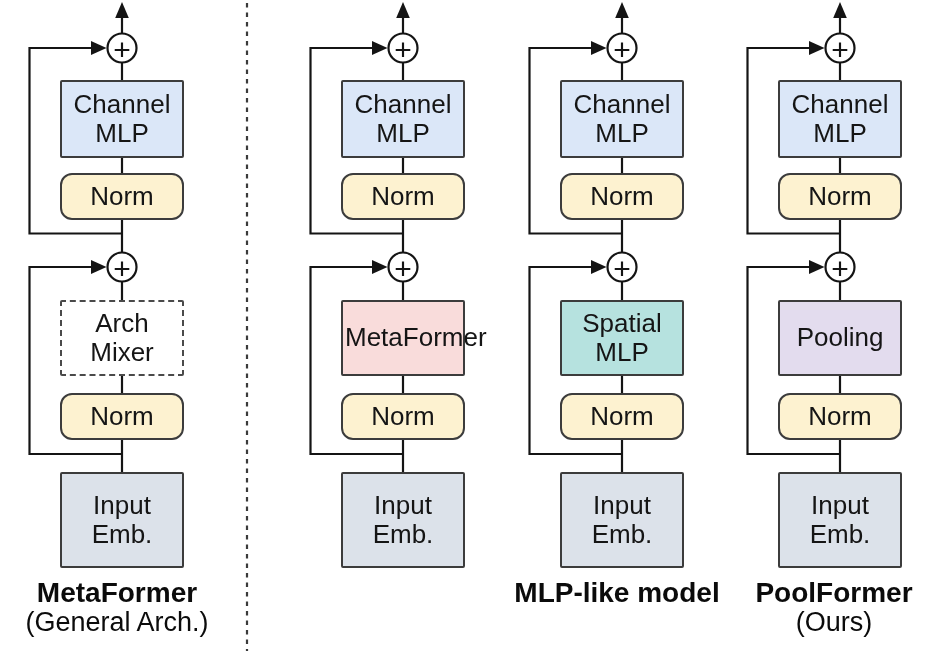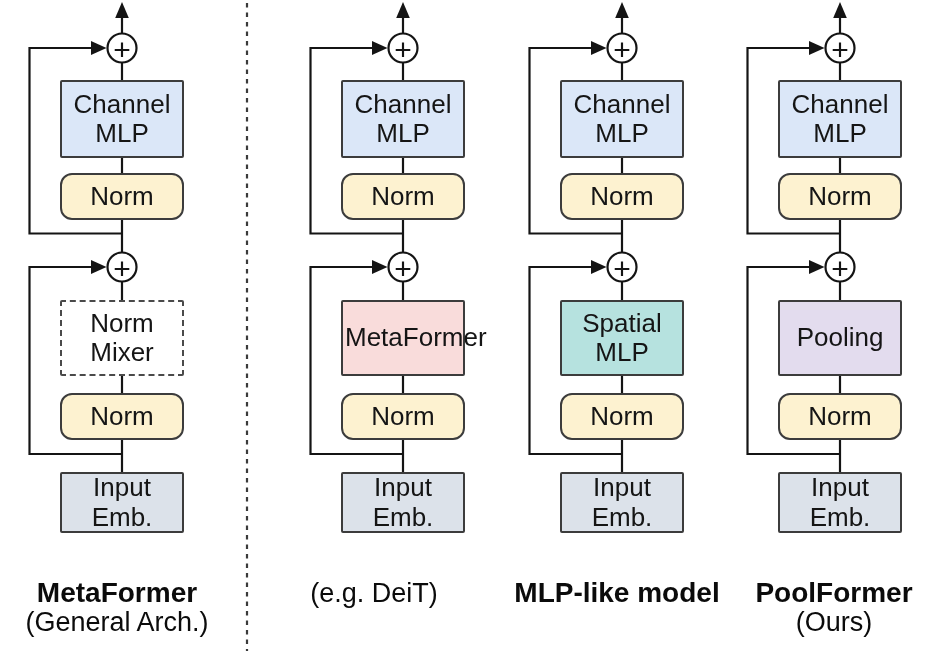--- a/index.html
+++ b/index.html
@@ -20,21 +20,21 @@
     position:absolute; z-index:2; box-sizing:border-box; width:124px;
     border:2px solid #3c3c3c; border-radius:2px;
     display:flex; align-items:center; justify-content:center;
     font-size:26px; line-height:1.12; color:#151515; text-align:center;
   }
   .box span { display:inline-block; max-width:116px; }
   .r-channel { top:80px;  height:78px; background:#dbe7f8; }
   .r-norm1   { top:173px; height:47px; background:#fdf2d0; border-radius:12px; }
   .r-mixer   { top:300px; height:76px; }
   .r-norm2   { top:393px; height:47px; background:#fdf2d0; border-radius:12px; }
-  .r-input   { top:472px; height:61px; background:#dce2ea; }
+  .r-input   { top:472px; height:96px; background:#dce2ea; }
   .mixer-token     { background:#ffffff; border:2px dashed #4a4a4a; }
   .mixer-attention { background:#f9dcdb; }
   .mixer-spatial   { background:#b6e2df; }
   .mixer-pooling   { background:#e3dcee;align-items:center; }
 
   .collabel { position:absolute; top:578px; width:280px; z-index:2;
               text-align:center; color:#0b0b0b; }
   .collabel .t { font-size:28px; font-weight:bold; line-height:29px; }
   .collabel .s { font-size:27px; line-height:30px; }
 </style>
@@ -90,21 +90,21 @@
     </g>
   </svg>
 
   <div class="box r-channel" style="left:60px">
     <span>Channel MLP</span>
   </div>
   <div class="box r-norm1" style="left:60px">
     <span>Norm</span>
   </div>
   <div class="box r-mixer mixer-token" style="left:60px">
-    <span>Norm Mixer</span>
+    <span>Arch Mixer</span>
   </div>
   <div class="box r-norm2" style="left:60px">
     <span>Norm</span>
   </div>
   <div class="box r-input" style="left:60px">
     <span>Input Emb.</span>
   </div>
   <div class="collabel" style="left:-23px">
     <div class="t">MetaFormer</div>
     <div class="s">(General Arch.)</div>
@@ -119,21 +119,20 @@
   <div class="box r-mixer mixer-attention" style="left:341px">
     <span>MetaFormer</span>
   </div>
   <div class="box r-norm2" style="left:341px">
     <span>Norm</span>
   </div>
   <div class="box r-input" style="left:341px">
     <span>Input Emb.</span>
   </div>
   <div class="collabel" style="left:234px">
-    <div class="s">(e.g. DeiT)</div>
   </div>
 
   <div class="box r-channel" style="left:560px">
     <span>Channel MLP</span>
   </div>
   <div class="box r-norm1" style="left:560px">
     <span>Norm</span>
   </div>
   <div class="box r-mixer mixer-spatial" style="left:560px">
     <span>Spatial MLP</span>

